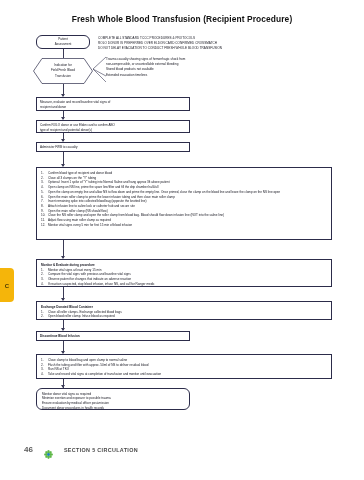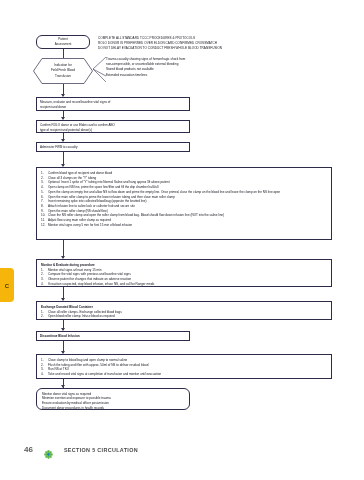--- a/index.html
+++ b/index.html
@@ -91,20 +91,21 @@
   }
   .footer .pg{font-size:8px;font-weight:bold;color:#5c5c5c;}
   .footer .mark{width:9px;height:9px;position:relative;}
   .footer .lbl{font-size:5.4px;font-weight:bold;color:#4a4a4a;letter-spacing:.35px;}
 </style>
 </head>
 <body>
 
 <div class="page">
 
+  <div class="title">Fresh Whole Blood Transfusion (Recipient Procedure)</div>
 
   <div class="thumb-tab">
     <span>C</span>
   </div>
 
   <div class="node rounded center" style="left:36px;top:35px;width:54px;height:14px;">
     <div>Patient</div>
     <div>Assessment</div>
   </div>
 

